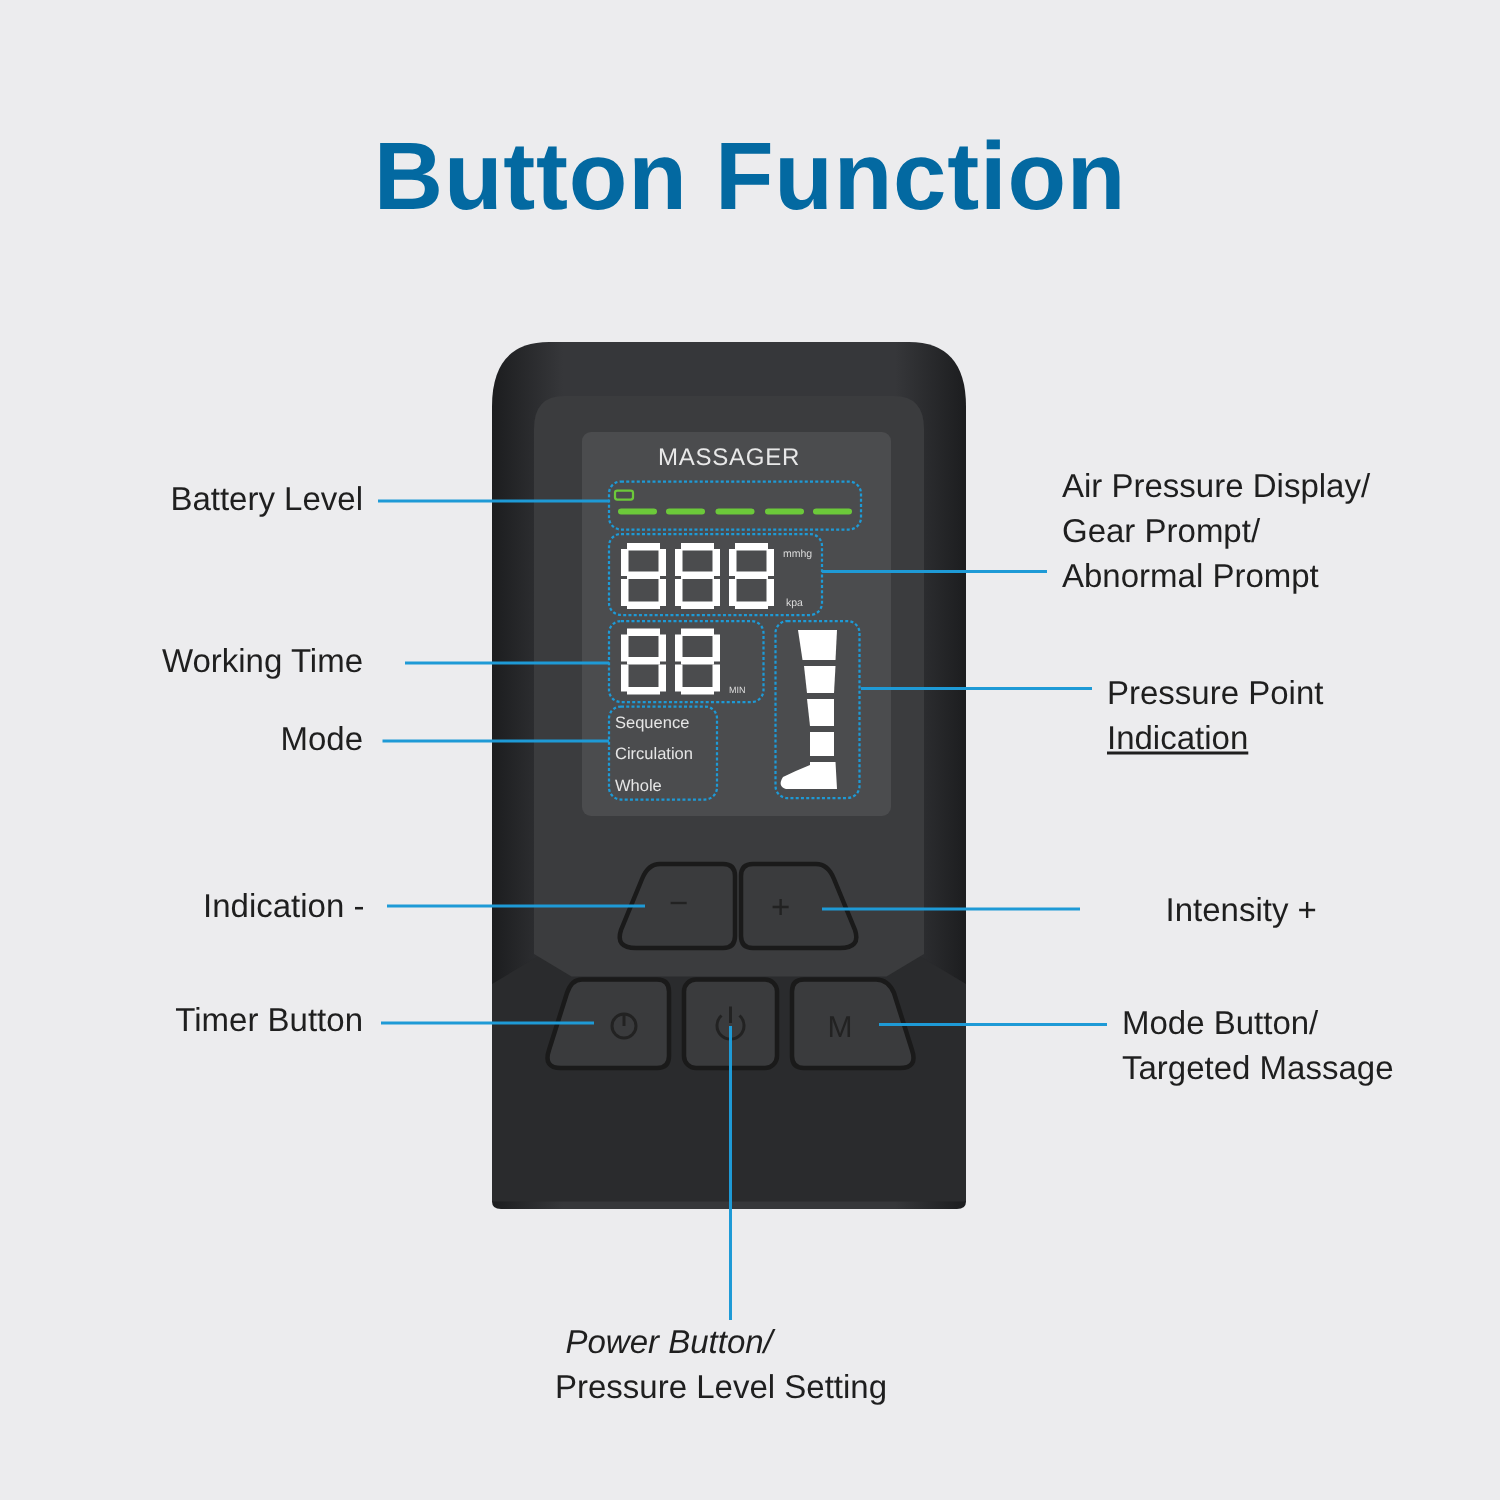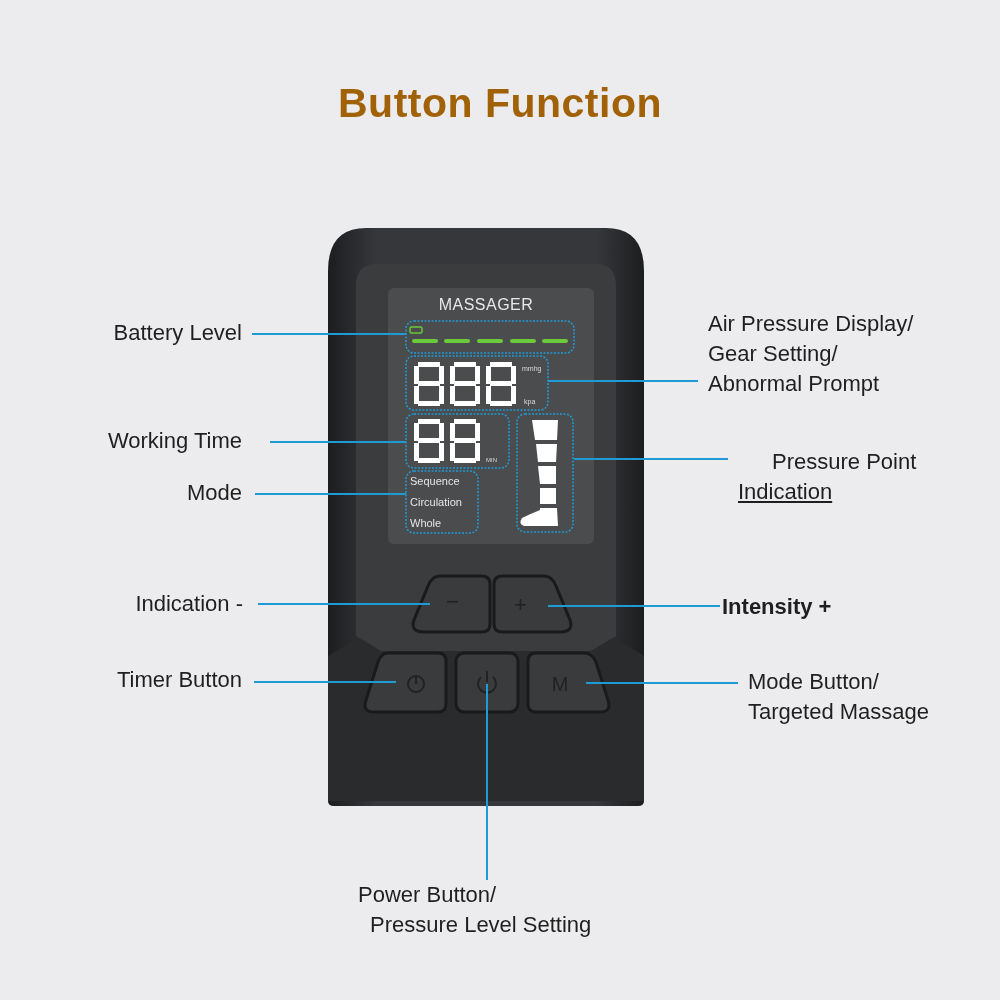--- a/index.html
+++ b/index.html
@@ -1,18 +1,18 @@
 <!DOCTYPE html>
 <html><head>
 <meta charset="utf-8">
 <style>
   * { box-sizing: border-box; margin: 0; padding: 0; }
   html, body { width: 1000px; height: 1000px; overflow: hidden; }
   body { background: #ececee; font-family: "Liberation Sans", sans-serif; color: #1d1d1d; position: relative; }
-  .title { position: absolute; top: 80px; left: 0; width: 1000px; text-align: center; font-size: 41px; font-weight: bold; letter-spacing: 0.5px; color: #a16207; }
+  .title { position: absolute; top: 80px; left: 0; width: 1000px; text-align: center; font-size: 64px; font-weight: bold; letter-spacing: 0.5px; color: #0369a1; }
   .device { position: absolute; left: 326px; top: 226px; width: 320px; height: 582px; }
   .label { position: absolute; font-size: 22px; line-height: 30px; color: #1f1f1f; white-space: nowrap; }
   .label.right-align { }
   .line { position: absolute; background: #1e9ad6; }
   .hline { height: 2px; }
   .vline { width: 2px; }
 </style>
 </head>
 <body>
 
@@ -147,30 +147,30 @@
 <div class="label right-align" style="right:758px; top:478px;margin-left:20px;">Mode</div>
 <div class="line hline" style="left:255px; top:493px; width:151px;"></div>
 
 <div class="label right-align" style="right:757px; top:589px;">Indication -</div>
 <div class="line hline" style="left:258px; top:603px; width:172px;"></div>
 
 <div class="label right-align" style="right:758px; top:665px;">Timer Button</div>
 <div class="line hline" style="left:254px; top:681px; width:142px;"></div>
 
 <div class="label" style="left:708px; top:309px;">Air Pressure Display/</div>
-<div class="label" style="left:708px; top:339px;">Gear Setting/</div>
+<div class="label" style="left:708px; top:339px;">Gear Prompt/</div>
 <div class="label" style="left:708px; top:369px;">Abnormal Prompt</div>
 <div class="line hline" style="left:548px; top:380px; width:150px;"></div>
 
-<div class="label" style="left:738px; top:447px;margin-left:34px;">Pressure Point</div>
+<div class="label" style="left:738px; top:447px;">Pressure Point</div>
 <div class="label" style="left:738px; top:477px;text-decoration:underline;">Indication</div>
 <div class="line hline" style="left:574px; top:458px; width:154px;"></div>
 
-<div class="label" style="left:722px; top:592px;font-weight:bold;">Intensity +</div>
+<div class="label" style="left:777px; top:592px;">Intensity +</div>
 <div class="line hline" style="left:548px; top:605px; width:172px;"></div>
 
 <div class="label" style="left:748px; top:667px;">Mode Button/</div>
 <div class="label" style="left:748px; top:697px;">Targeted Massage</div>
 <div class="line hline" style="left:586px; top:682px; width:152px;"></div>
 
 <div class="line vline" style="left:486px; top:684px; height:196px;"></div>
-<div class="label" style="left:358px; top:880px;">Power Button/</div>
+<div class="label" style="left:377px; top:880px;font-style:italic;">Power Button/</div>
 <div class="label" style="left:370px; top:910px;">Pressure Level Setting</div>
 
 </body></html>

